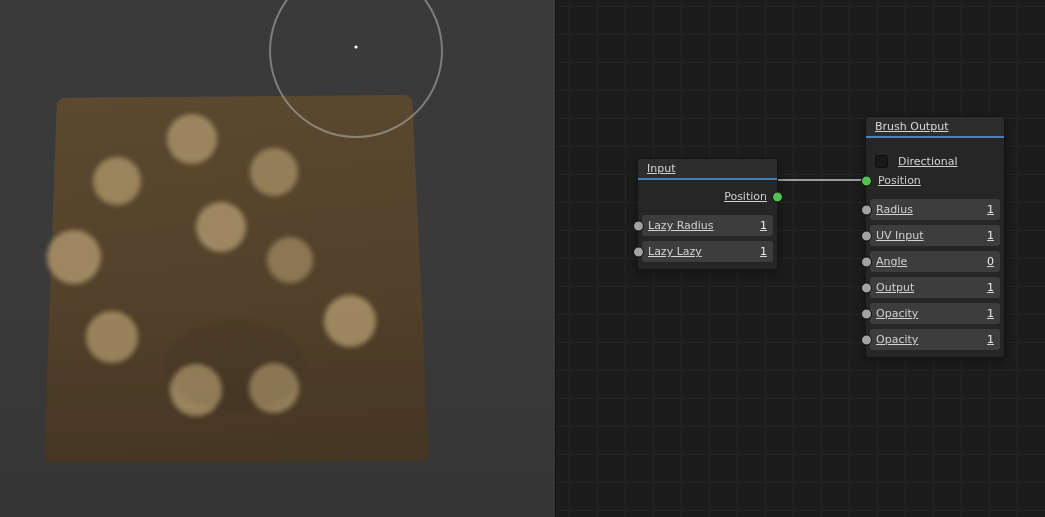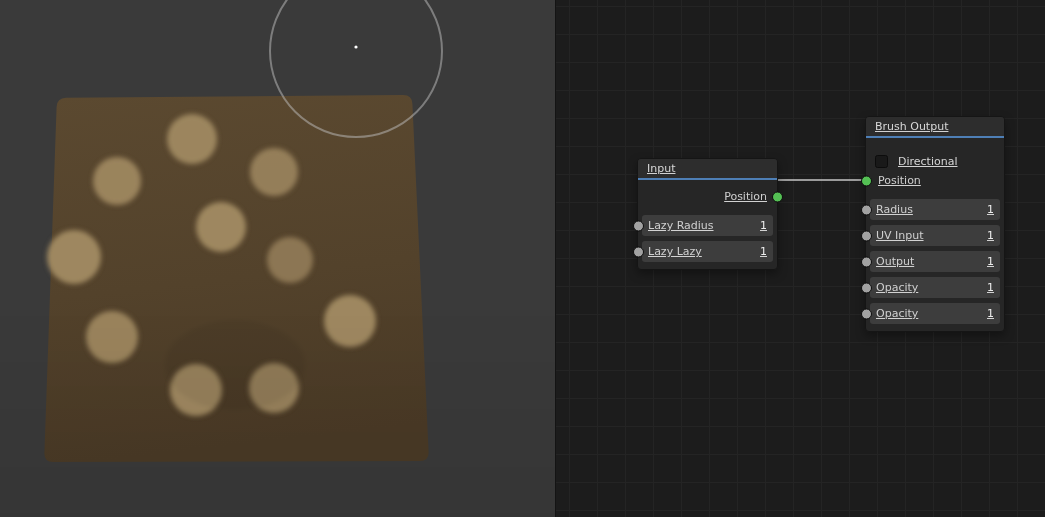--- a/index.html
+++ b/index.html
@@ -180,20 +180,27 @@
         <div class="row slider-row">
           <span class="socket left gray"></span>
           <div class="slider">
             <span class="flabel">UV Input</span>
             <span class="fval">1</span>
           </div>
         </div>
         <div class="row slider-row">
           <span class="socket left gray"></span>
           <div class="slider">
+            <span class="flabel">Angle</span>
+            <span class="fval">0</span>
+          </div>
+        </div>
+        <div class="row slider-row">
+          <span class="socket left gray"></span>
+          <div class="slider">
             <span class="flabel">Output</span>
             <span class="fval">1</span>
           </div>
         </div>
         <div class="row slider-row">
           <span class="socket left gray"></span>
           <div class="slider">
             <span class="flabel">Opacity</span>
             <span class="fval">1</span>
           </div>

